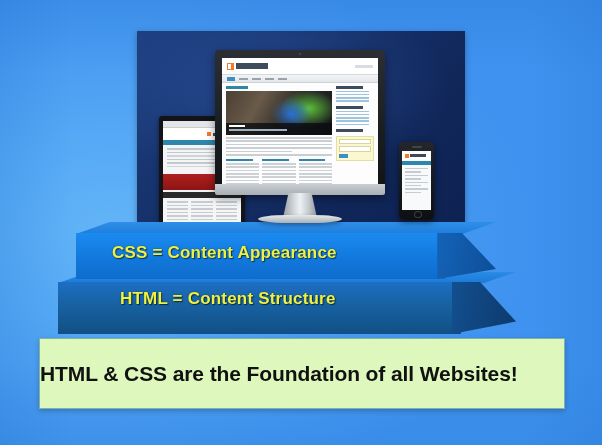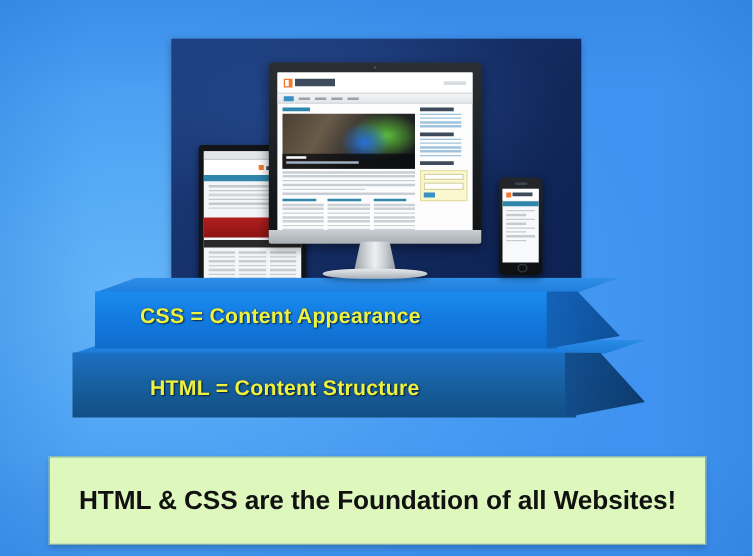--- a/index.html
+++ b/index.html
@@ -249,35 +249,35 @@
   .block-label {
     position: absolute;
     z-index: 9;
     color: #eef13f;
     font-weight: bold;
     letter-spacing: .2px;
     text-shadow: 1px 1px 1px rgba(0,0,0,.55), 0 0 2px rgba(0,0,0,.35);
     white-space: nowrap;
   }
   #label-css { left: 112px; top: 243px; font-size: 17px; }
-  #label-html { left: 120px; top: 289px; font-size: 17px; margin-top: 12px; }
+  #label-html { left: 120px; top: 289px; font-size: 17px; }
 
   
   #banner {
     position: absolute;
     left: 39px;
-    top: 365px;
+    top: 338px;
     width: 524px;
     height: 69px;
     background: #ddf7bd;
     border: 1px solid #7fb3a8;
     box-shadow: 0 2px 5px rgba(0,0,0,.22);
     display: flex;
     align-items: center;
-    justify-content: center;
+    justify-content: flex-start;
     z-index: 10;
   }
   #banner-text {
     color: #111111;
     font-size: 21px;
     font-weight: bold;
     letter-spacing: -.1px;
     white-space: nowrap;
   }
 </style>

